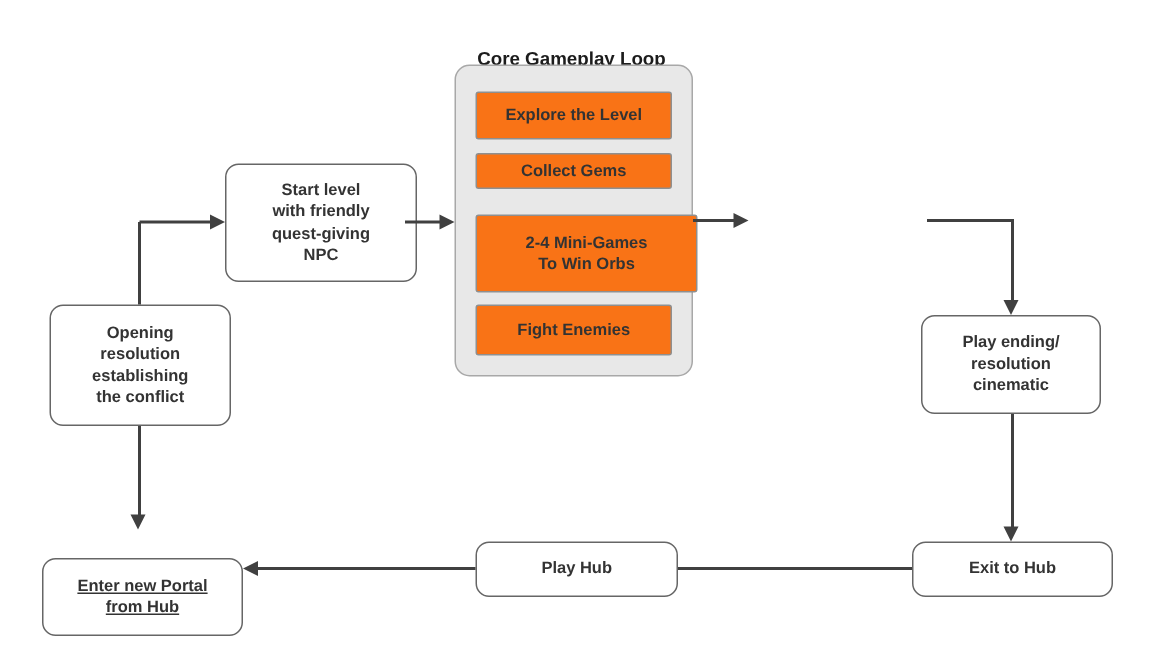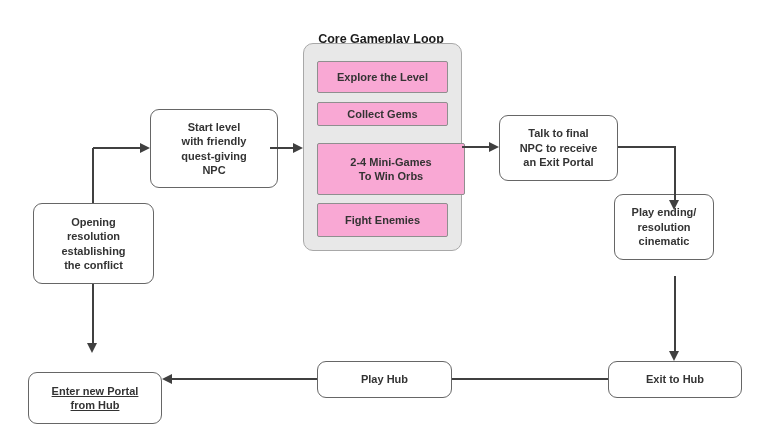--- a/index.html
+++ b/index.html
@@ -15,21 +15,21 @@
     display:flex;align-items:center;justify-content:center;
     text-align:center;font-weight:bold;font-size:11px;line-height:14.5px;
     color:#333333;white-space:pre-line;padding:2px;
   }
   .loop-container{
     position:absolute;box-sizing:border-box;
     background:#e8e8e8;border:1.5px solid #a8a8a8;border-radius:10px;
   }
   .loop-item{
     position:absolute;box-sizing:border-box;
-    background:#f9a8d4;border:1.4px solid #8f8f8f;border-radius:2px;
+    background:#f97316;border:1.4px solid #8f8f8f;border-radius:2px;
     display:flex;align-items:center;justify-content:center;
     text-align:center;font-weight:bold;font-size:11px;line-height:14.5px;
     color:#333333;white-space:pre-line;
   }
   .diagram-title{
     position:absolute;left:281px;top:20px;width:200px;
     text-align:center;font-weight:bold;font-size:12.5px;color:#1c1c1c;margin-top:12px;
   }
   .lh{position:absolute;height:2px;background:#404040;}
   .lv{position:absolute;width:2px;background:#404040;}
@@ -56,25 +56,22 @@
   <div class="node" style="left:33px;top:203px;width:121px;height:81px;">Opening
 resolution
 establishing
 the conflict</div>
 
   <div class="node" style="left:150px;top:109px;width:128px;height:79px;">Start level
 with friendly
 quest-giving
 NPC</div>
 
-  <div class="node" style="left:499px;top:115px;width:119px;height:66px;">Talk to final
-NPC to receive
-an Exit Portal</div>
 
-  <div class="node" style="left:614px;top:194px;width:100px;height:66px;">Play ending/
+  <div class="node" style="left:614px;top:210px;width:120px;height:66px;">Play ending/
 resolution
 cinematic</div>
 
   <div class="node" style="left:608px;top:361px;width:134px;height:37px;">Exit to Hub</div>
 
   <div class="node" style="left:317px;top:361px;width:135px;height:37px;">Play Hub</div>
 
   <div class="node" style="left:28px;top:372px;width:134px;height:52px;text-decoration:underline;">Enter new Portal
 from Hub</div>
 

